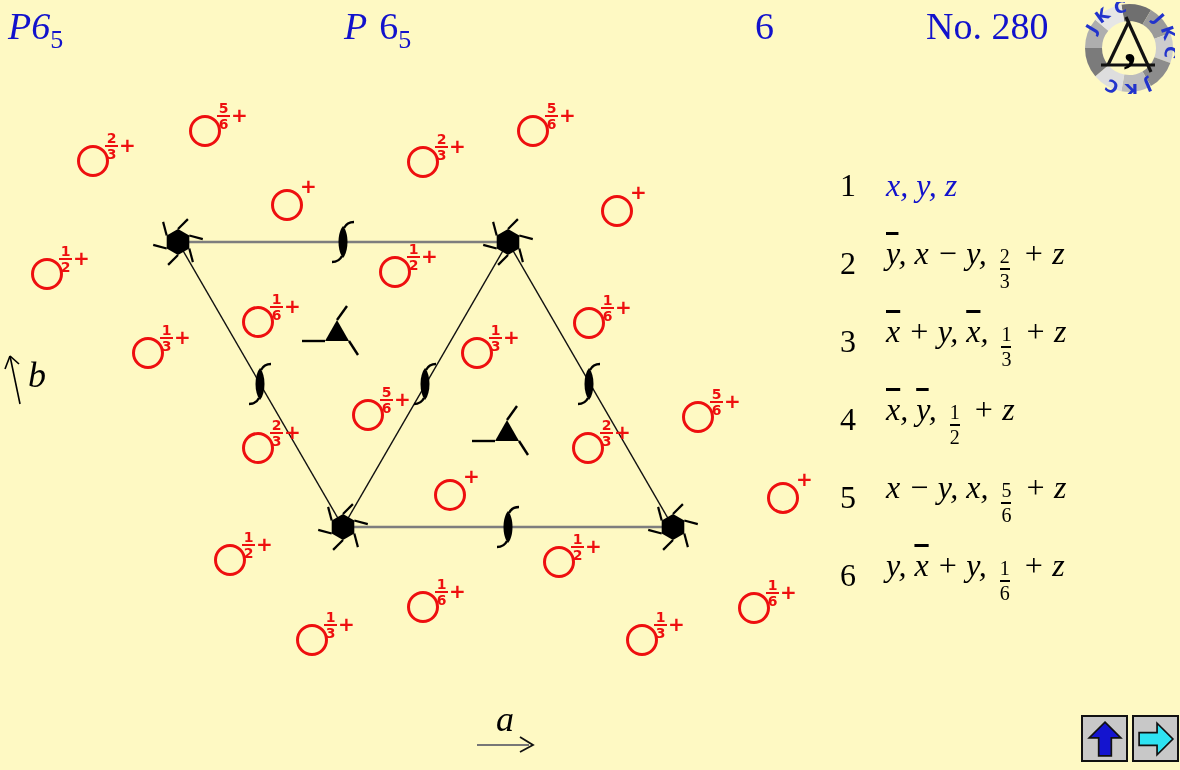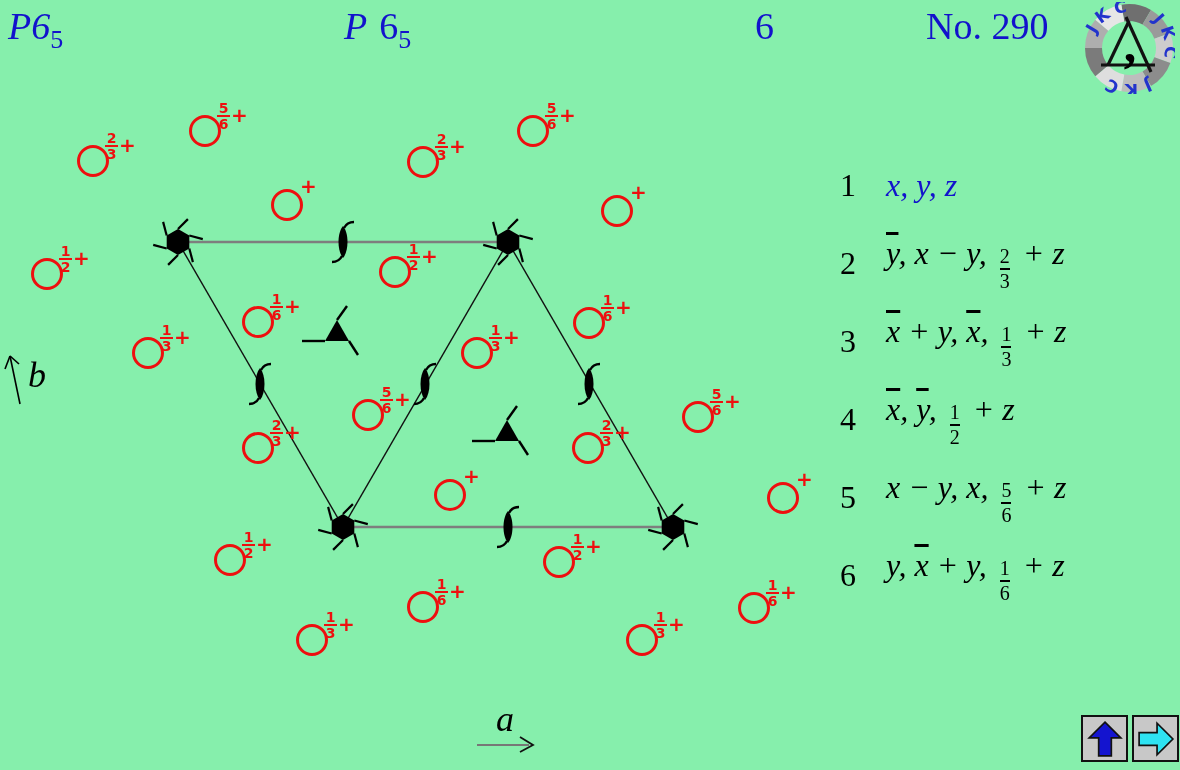--- a/index.html
+++ b/index.html
@@ -1,20 +1,20 @@
 <!DOCTYPE html>
 <html style="--blue: #1212cc; --red: #ee0f0f; --edge-gray: #7e7e7e; --btn-bg: #c8c8c8; --arrow-up: #1414cf; --arrow-next: #2ee3f2; --logo-blue: #2233cc;"><head>
 <meta charset="utf-8">
 <style>
   :root{
     --blue:#1212cc; --red:#ee0f0f; --edge-gray:#7e7e7e; --sym-black:#000;
     --btn-bg:#c8c8c8; --arrow-up:#1414cf; --arrow-next:#2ee3f2; --logo-blue:#2233cc;
   }
   html,body{margin:0;padding:0;background:#fff;}
-  .stage{position:relative;width:1180px;height:770px;background:#86efac;overflow:hidden;
+  .stage{position:relative;width:1180px;height:770px;background:#fef9c3;overflow:hidden;
          font-family:"Liberation Serif",serif;}
   svg{display:block}
   
   .hdr{position:absolute;top:4px;font-size:38px;color:var(--blue);white-space:nowrap;}
   .hdr .it{font-style:italic}
   .hdr sub{font-size:26px;line-height:0}
   .hdr-left{left:8px}
   .hdr-mid{left:344px}
   .hdr-mid .sp{display:inline-block;width:12px}
   .hdr-pg{left:755px}
@@ -54,21 +54,21 @@
 </head>
 <body>
 
 <div class="stage">
 
   <div class="hdr hdr-left"><span class="it">P</span><span class="it">6</span><sub>5</sub></div>
 
   <div class="hdr hdr-mid"><span class="it">P</span><span class="sp"></span><span>6</span><sub>5</sub></div>
 
   <div class="hdr hdr-pg">6</div>
-  <div class="hdr hdr-no">No. 290</div>
+  <div class="hdr hdr-no">No. 280</div>
 
   <svg class="logo" viewBox="-46 -46 92 92">
     <g id="logo-wedges">
         <path d="M-7.640519817344933,-43.331541132537154 A44,44 0 0,1 22.000000000000004,-38.1051177665153 L13.500000000000004,-23.38268590217984 A27,27 0 0,0 -4.688500797007118,-26.589809331329615 Z" fill="#6f6f6f"></path>
         <path d="M22.000000000000004,-38.1051177665153 A44,44 0 0,1 41.34647531457997,-15.048886306329424 L25.37170076121953,-9.234543869793056 A27,27 0 0,0 13.500000000000004,-23.38268590217984 Z" fill="#9a9a9a"></path>
         <path d="M41.34647531457997,-15.048886306329424 A44,44 0 0,1 41.34647531457997,15.048886306329424 L25.37170076121953,9.234543869793056 A27,27 0 0,0 25.37170076121953,-9.234543869793056 Z" fill="#cdcdcd"></path>
         <path d="M41.34647531457997,15.048886306329424 A44,44 0 0,1 22.000000000000004,38.1051177665153 L13.500000000000004,23.38268590217984 A27,27 0 0,0 25.37170076121953,9.234543869793056 Z" fill="#8c8c8c"></path>
         <path d="M22.000000000000004,38.1051177665153 A44,44 0 0,1 -7.640519817344933,43.331541132537154 L-4.688500797007118,26.589809331329615 A27,27 0 0,0 13.500000000000004,23.38268590217984 Z" fill="#bdbdbd"></path>
         <path d="M-7.640519817344933,43.331541132537154 A44,44 0 0,1 -33.705955497235024,28.282654826207736 L-20.683199964212402,17.355265461536565 A27,27 0 0,0 -4.688500797007118,26.589809331329615 Z" fill="#dedede"></path>
         <path d="M-33.705955497235024,28.282654826207736 A44,44 0 0,1 -44,5.3884459162483544e-15 L-27,3.3065463576978537e-15 A27,27 0 0,0 -20.683199964212402,17.355265461536565 Z" fill="#7b7b7b"></path>

